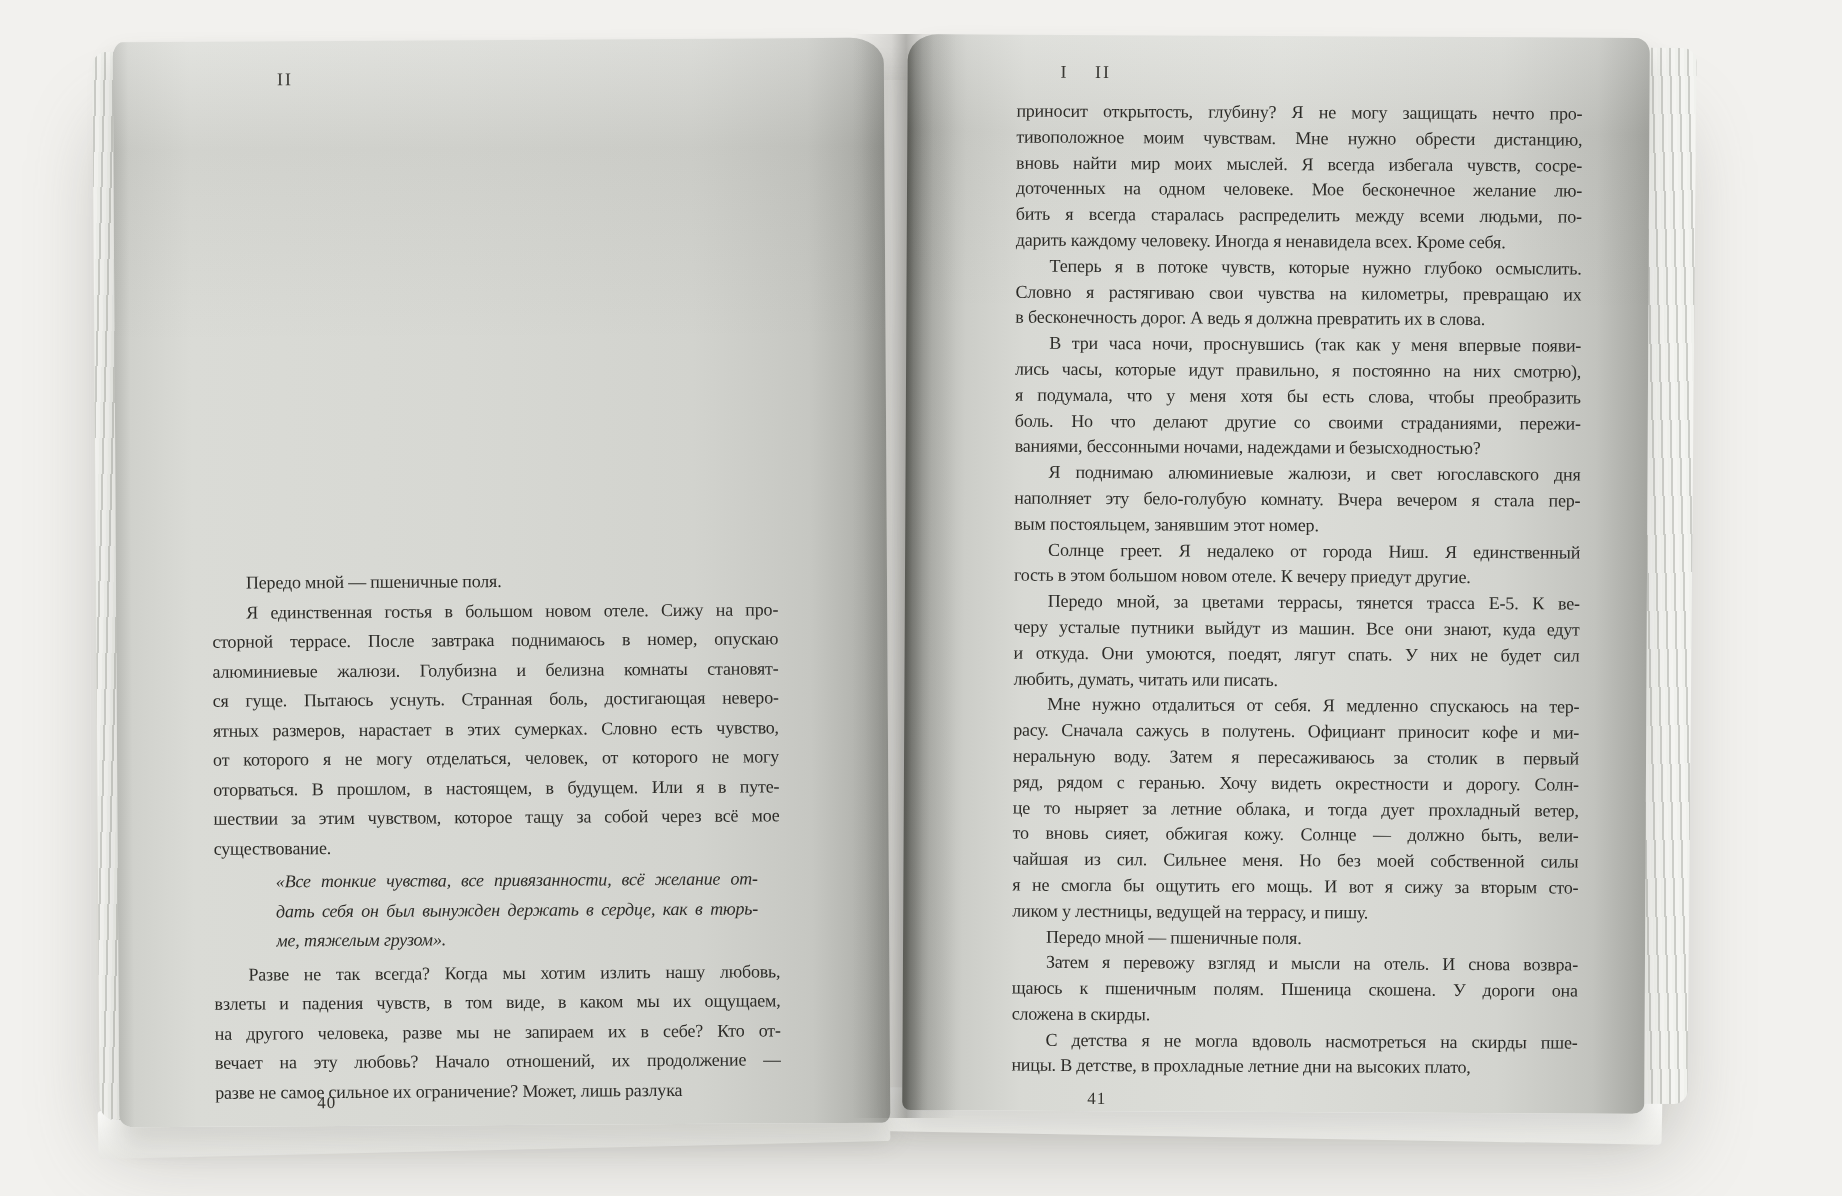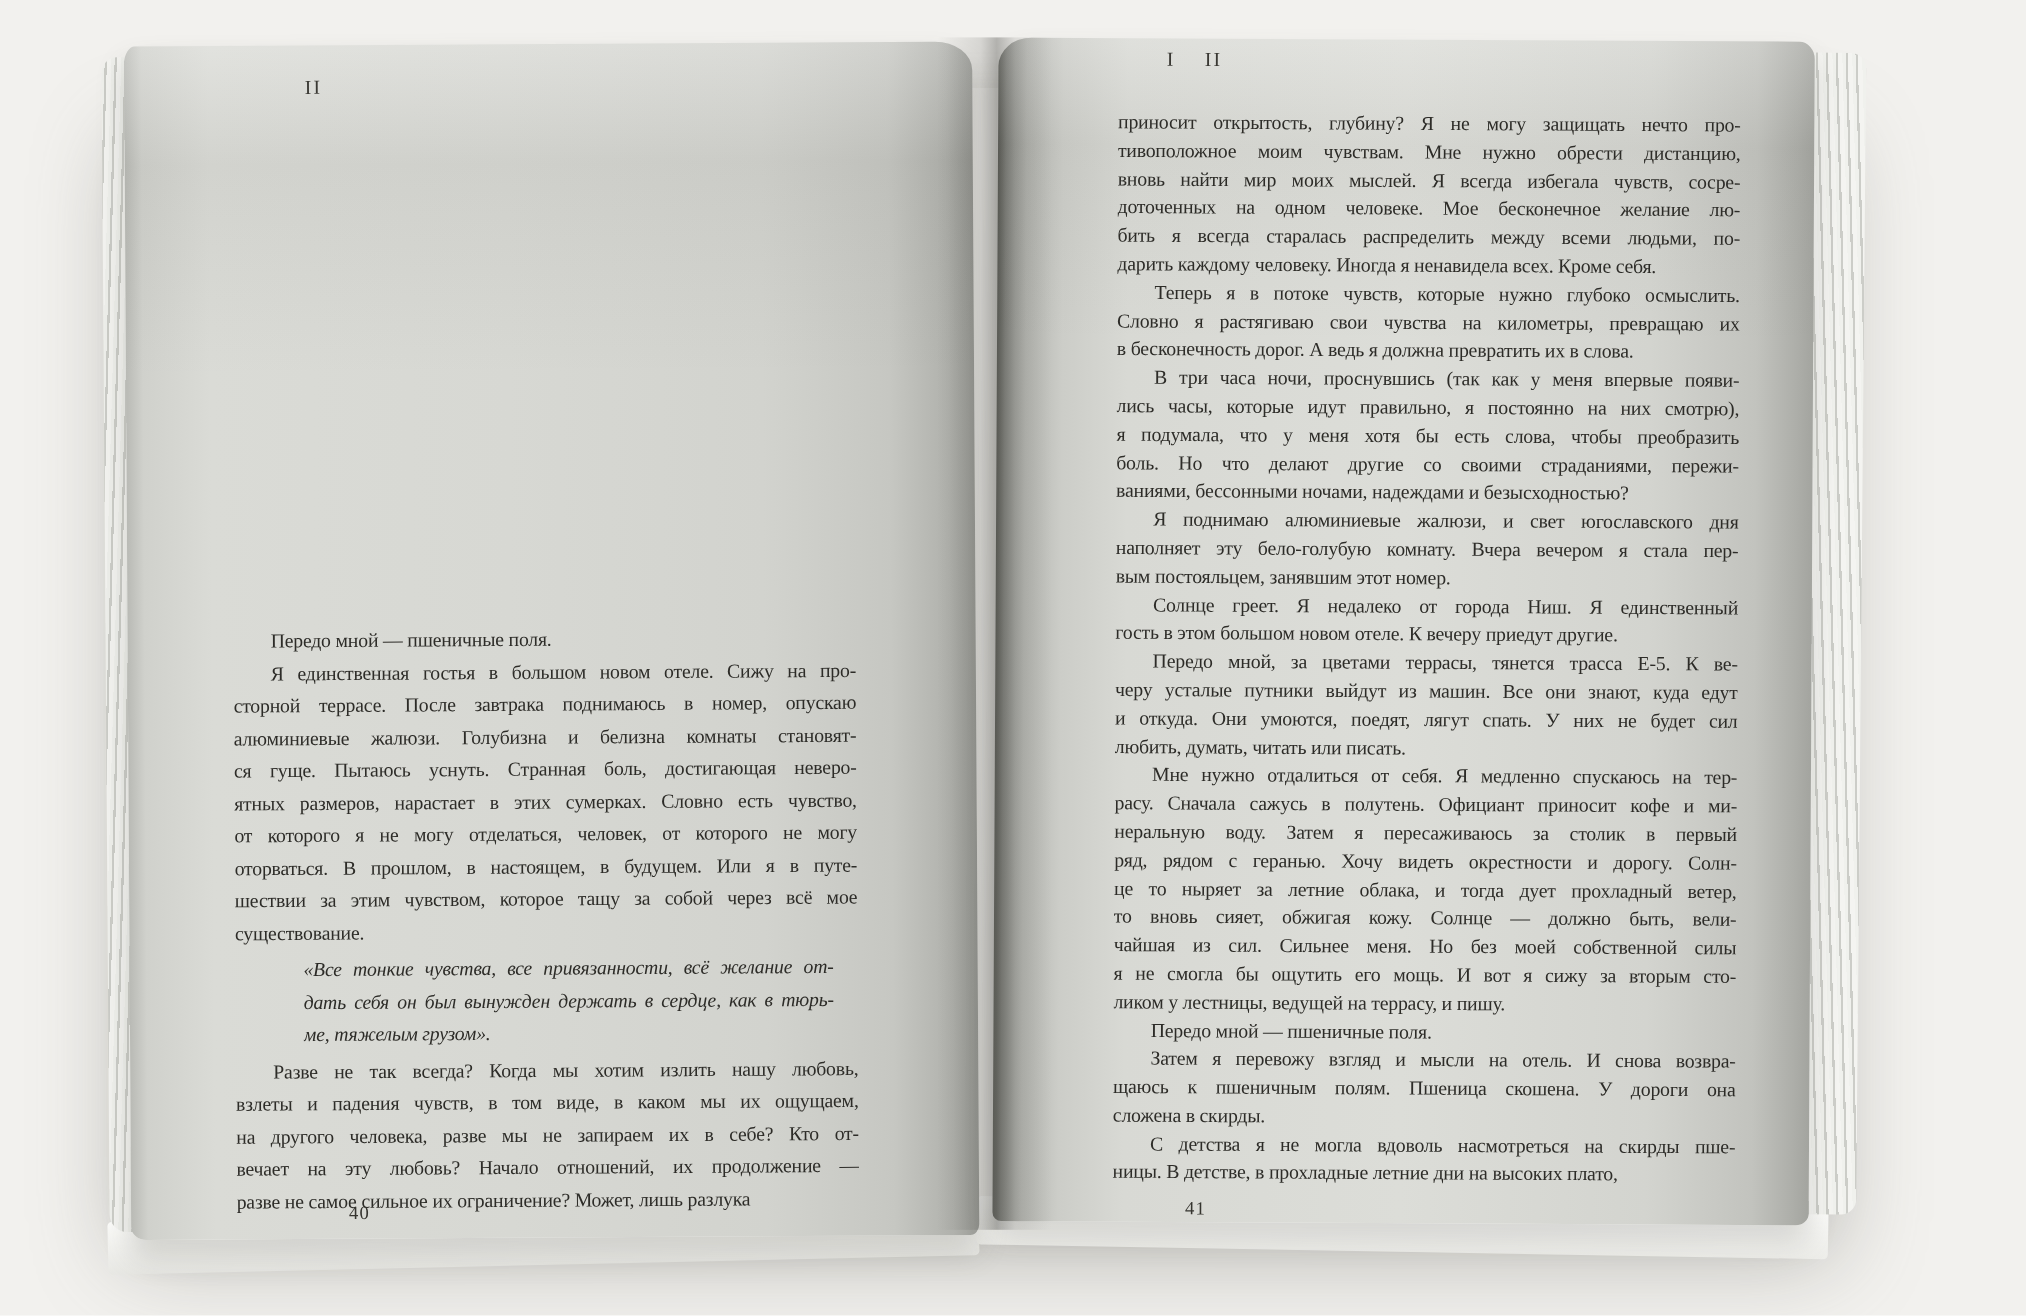--- a/index.html
+++ b/index.html
@@ -71,29 +71,29 @@
     z-index:3; pointer-events:none;
     background:linear-gradient(to right,
       rgba(50,50,45,0) 0%, rgba(50,50,45,0.14) 38%,
       rgba(35,35,30,0.30) 52%, rgba(50,50,45,0.10) 68%, rgba(50,50,45,0) 100%);
   }
   .folio-header {
     position:absolute; font-size:18px; letter-spacing:2px;
     color:#3a3934; z-index:4;
   }
   .fh-left  { left:164px; top:28px; }
-  .fh-right { left:153px; top:9px; }
+  .fh-right { left:153px; top:27px; }
   .fh-right span { display:inline-block; }
   .fh-right .mark-2 { margin-left:20px; }
   .page-number {
     position:absolute; font-size:17px; letter-spacing:1px;
     color:#35342f; z-index:4;
   }
   .pn-left  { left:162px; top:1052px;margin-left:36px; }
-  .pn-right { left:175px; top:1054px; }
+  .pn-right { left:185px; top:1054px; }
   .text-block { position:absolute; color:#2d2c28; z-index:4; }
   .tb-left  { left:96px;  top:527px; width:566px; font-size:18px;
               line-height:29.5px; letter-spacing:-0.2px; }
   .tb-right { left:109px; top:64px;  width:566px; font-size:18px;
               line-height:25.8px; letter-spacing:-0.2px; }
   .para { margin:0; }
   .line {
     text-align:justify; text-align-last:justify;
     overflow:hidden; white-space:normal;
   }

